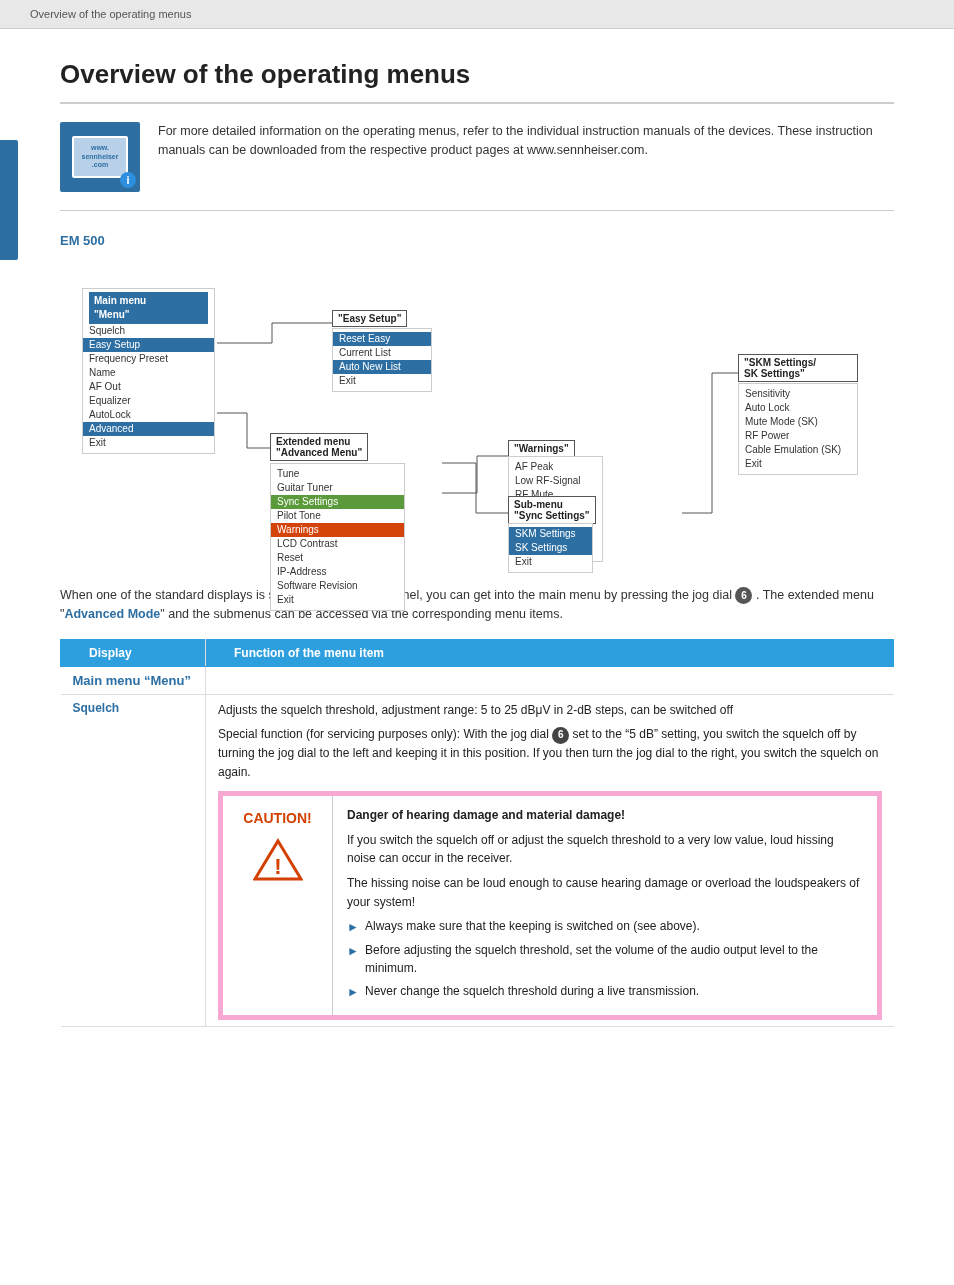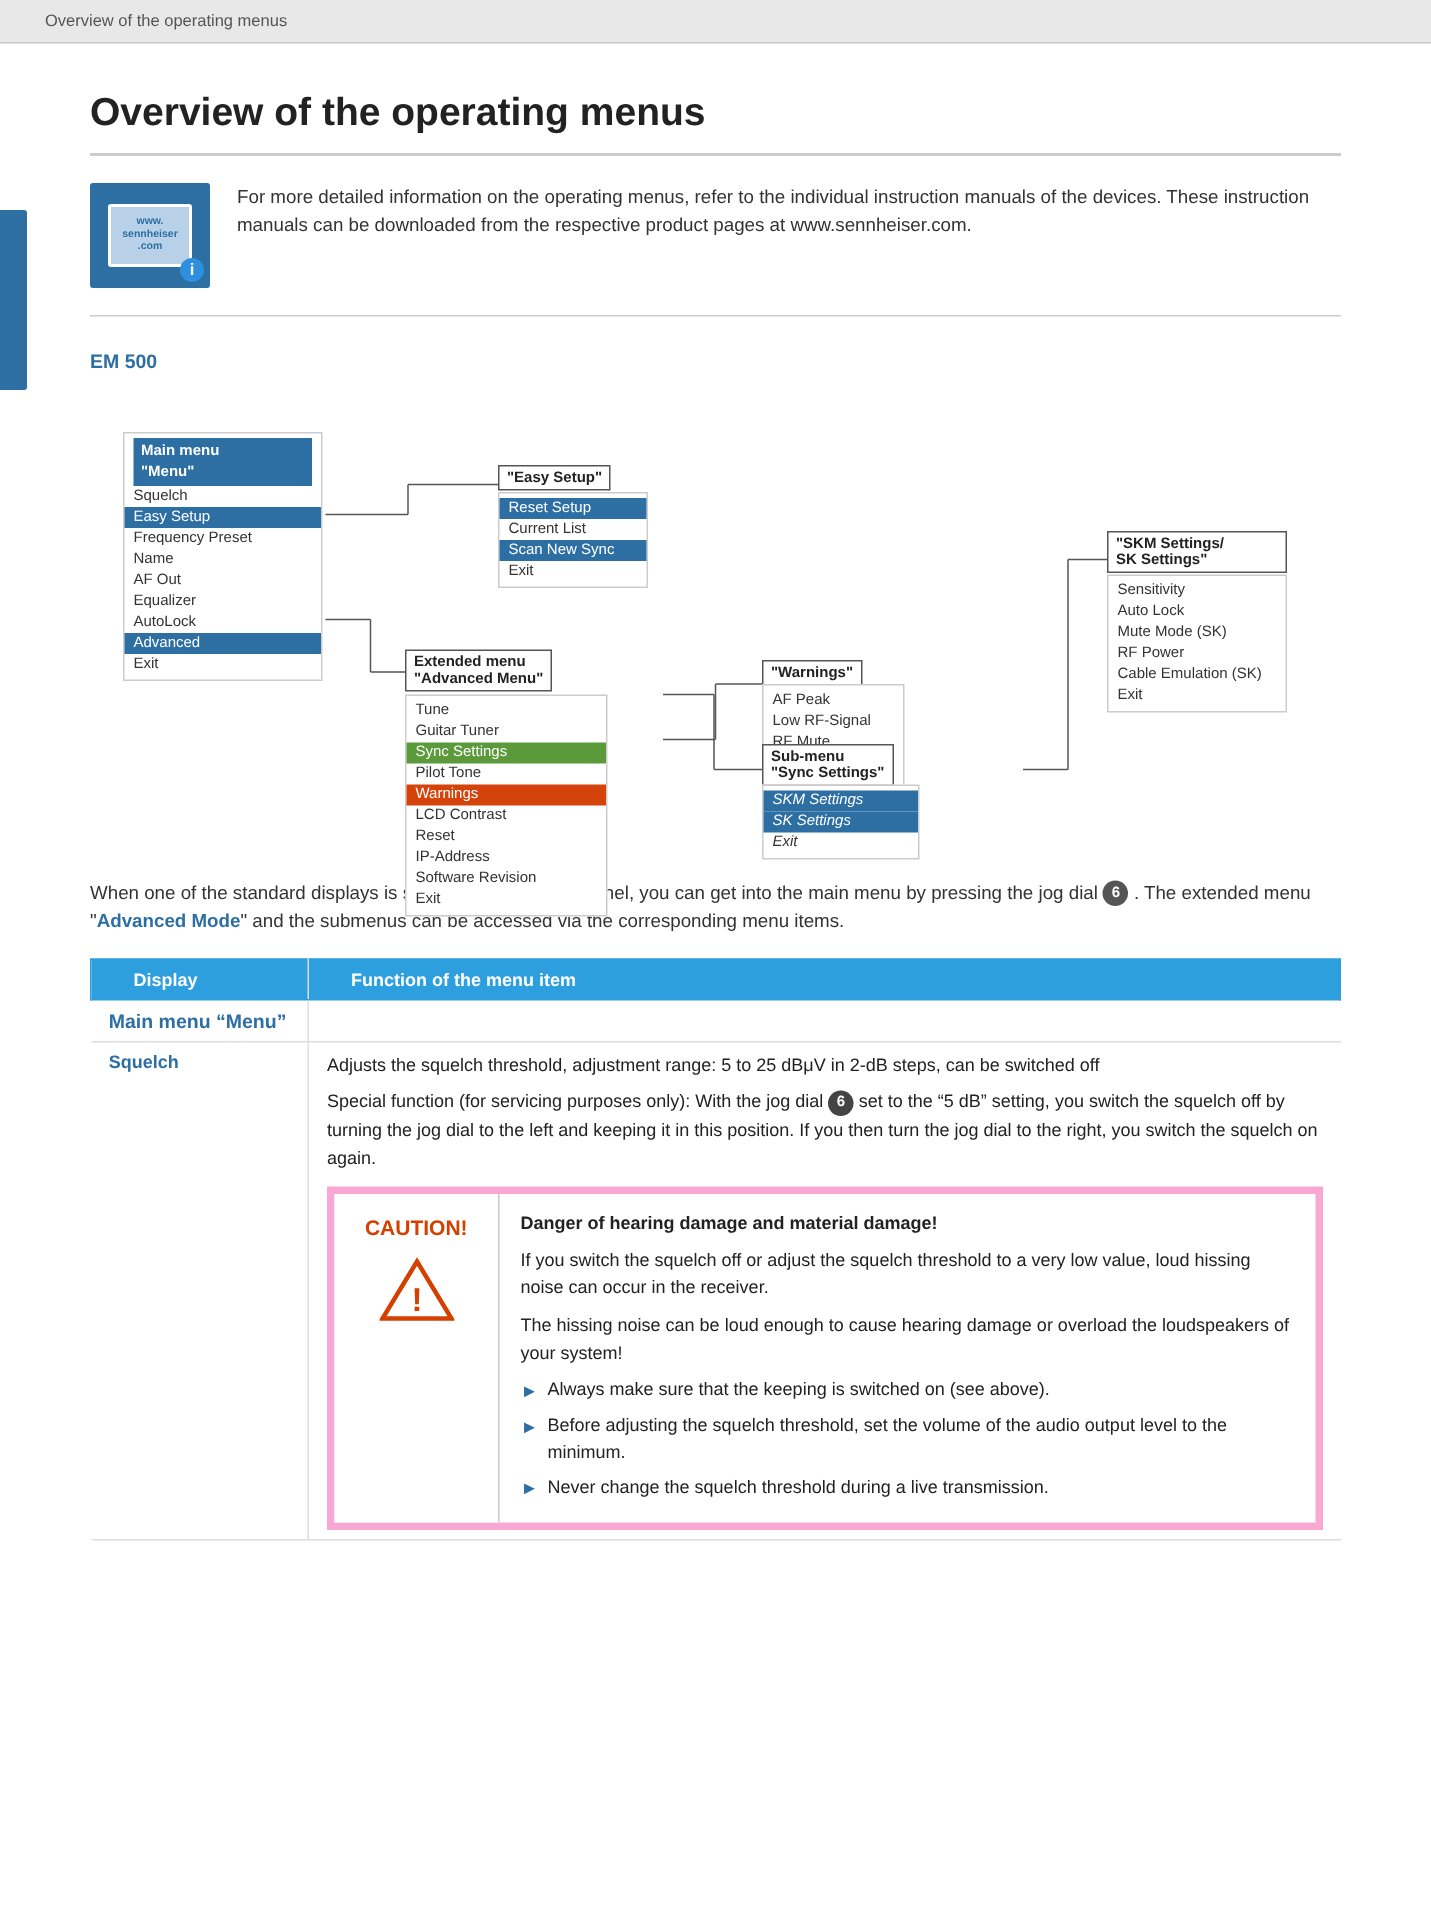--- a/index.html
+++ b/index.html
@@ -342,23 +342,23 @@
         <span class="item">AF Out</span>
         <span class="item">Equalizer</span>
         <span class="item">AutoLock</span>
         <span class="item highlight-blue">Advanced</span>
         <span class="item">Exit</span>
       </div>
 
       <div style="position:absolute; left:272px; top:52px; font-size:10px; font-weight:bold; border:1px solid #555; background:#fff; padding:2px 5px;">"Easy Setup"</div>
 
       <div class="menu-box" style="left:272px; top:70px; width:100px;">
-        <span class="item highlight-blue">Reset Setup</span>
+        <span class="item highlight-blue">Reset Easy</span>
         <span class="item">Current List</span>
-        <span class="item highlight-blue">Scan New Sync</span>
+        <span class="item highlight-blue">Auto New List</span>
         <span class="item">Exit</span>
       </div>
 
       <div style="position:absolute; left:210px; top:175px; font-size:10px; font-weight:bold; border:1px solid #555; background:#fff; padding:2px 5px;">Extended menu<br>"Advanced Menu"</div>
 
       <div class="menu-box" style="left:210px; top:205px; width:135px;">
         <span class="item">Tune</span>
         <span class="item">Guitar Tuner</span>
         <span class="item highlight-green">Sync Settings</span>
         <span class="item">Pilot Tone</span>
@@ -377,21 +377,21 @@
         <span class="item">Low RF-Signal</span>
         <span class="item">RF Mute</span>
         <span class="item">TX Mute</span>
         <span class="item">RX Mute</span>
         <span class="item">Low Battery</span>
         <span class="item">Exit</span>
       </div>
 
       <div style="position:absolute; left:448px; top:238px; font-size:10px; font-weight:bold; border:1px solid #555; background:#fff; padding:2px 5px;">Sub-menu<br>"Sync Settings"</div>
 
-      <div class="menu-box" style="left:448px; top:265px; width:105px;font-style:italic;">
+      <div class="menu-box" style="left:448px; top:265px; width:85px;">
         <span class="item highlight-blue">SKM Settings</span>
         <span class="item highlight-blue">SK Settings</span>
         <span class="item">Exit</span>
       </div>
 
       <div style="position:absolute; left:678px; top:96px; font-size:10px; font-weight:bold; border:1px solid #555; background:#fff; padding:2px 5px; width:120px;">"SKM Settings/<br>SK Settings"</div>
 
       <div class="menu-box" style="left:678px; top:125px; width:120px;">
         <span class="item">Sensitivity</span>
         <span class="item">Auto Lock</span>

